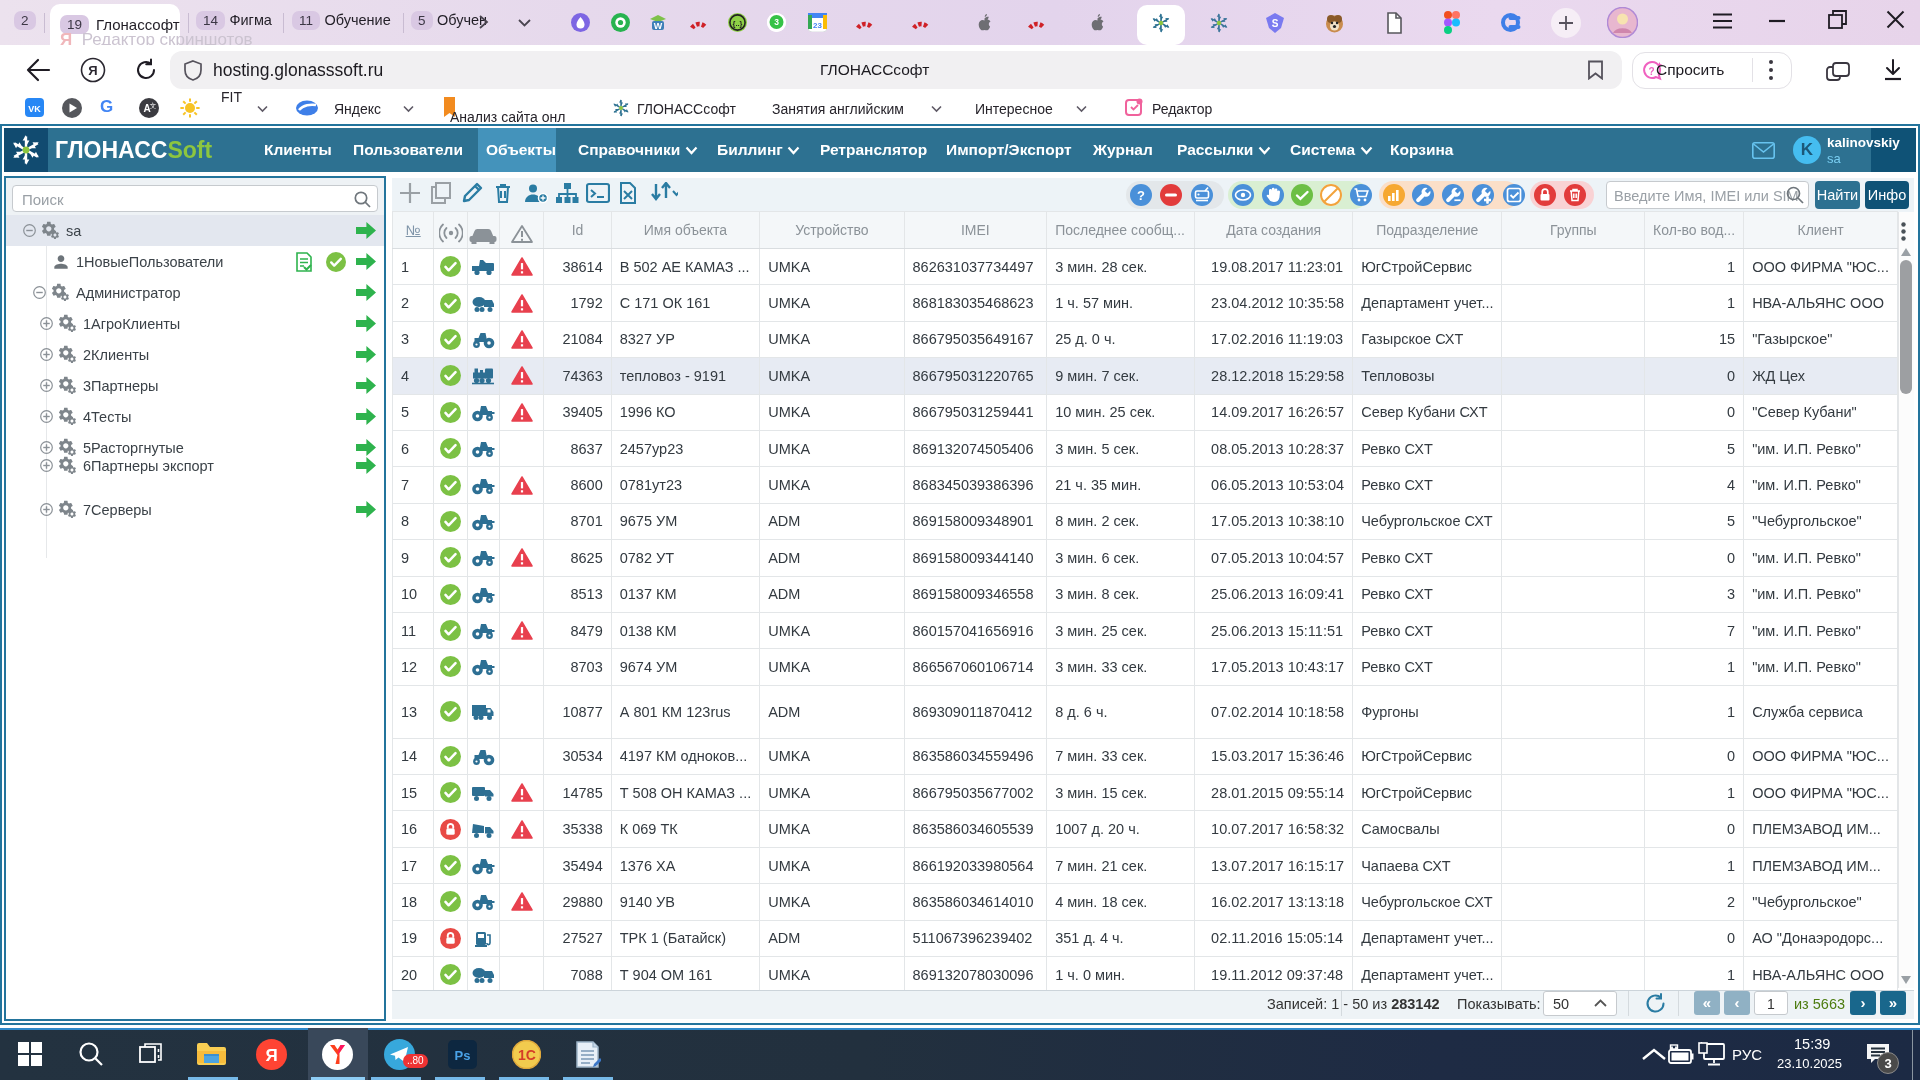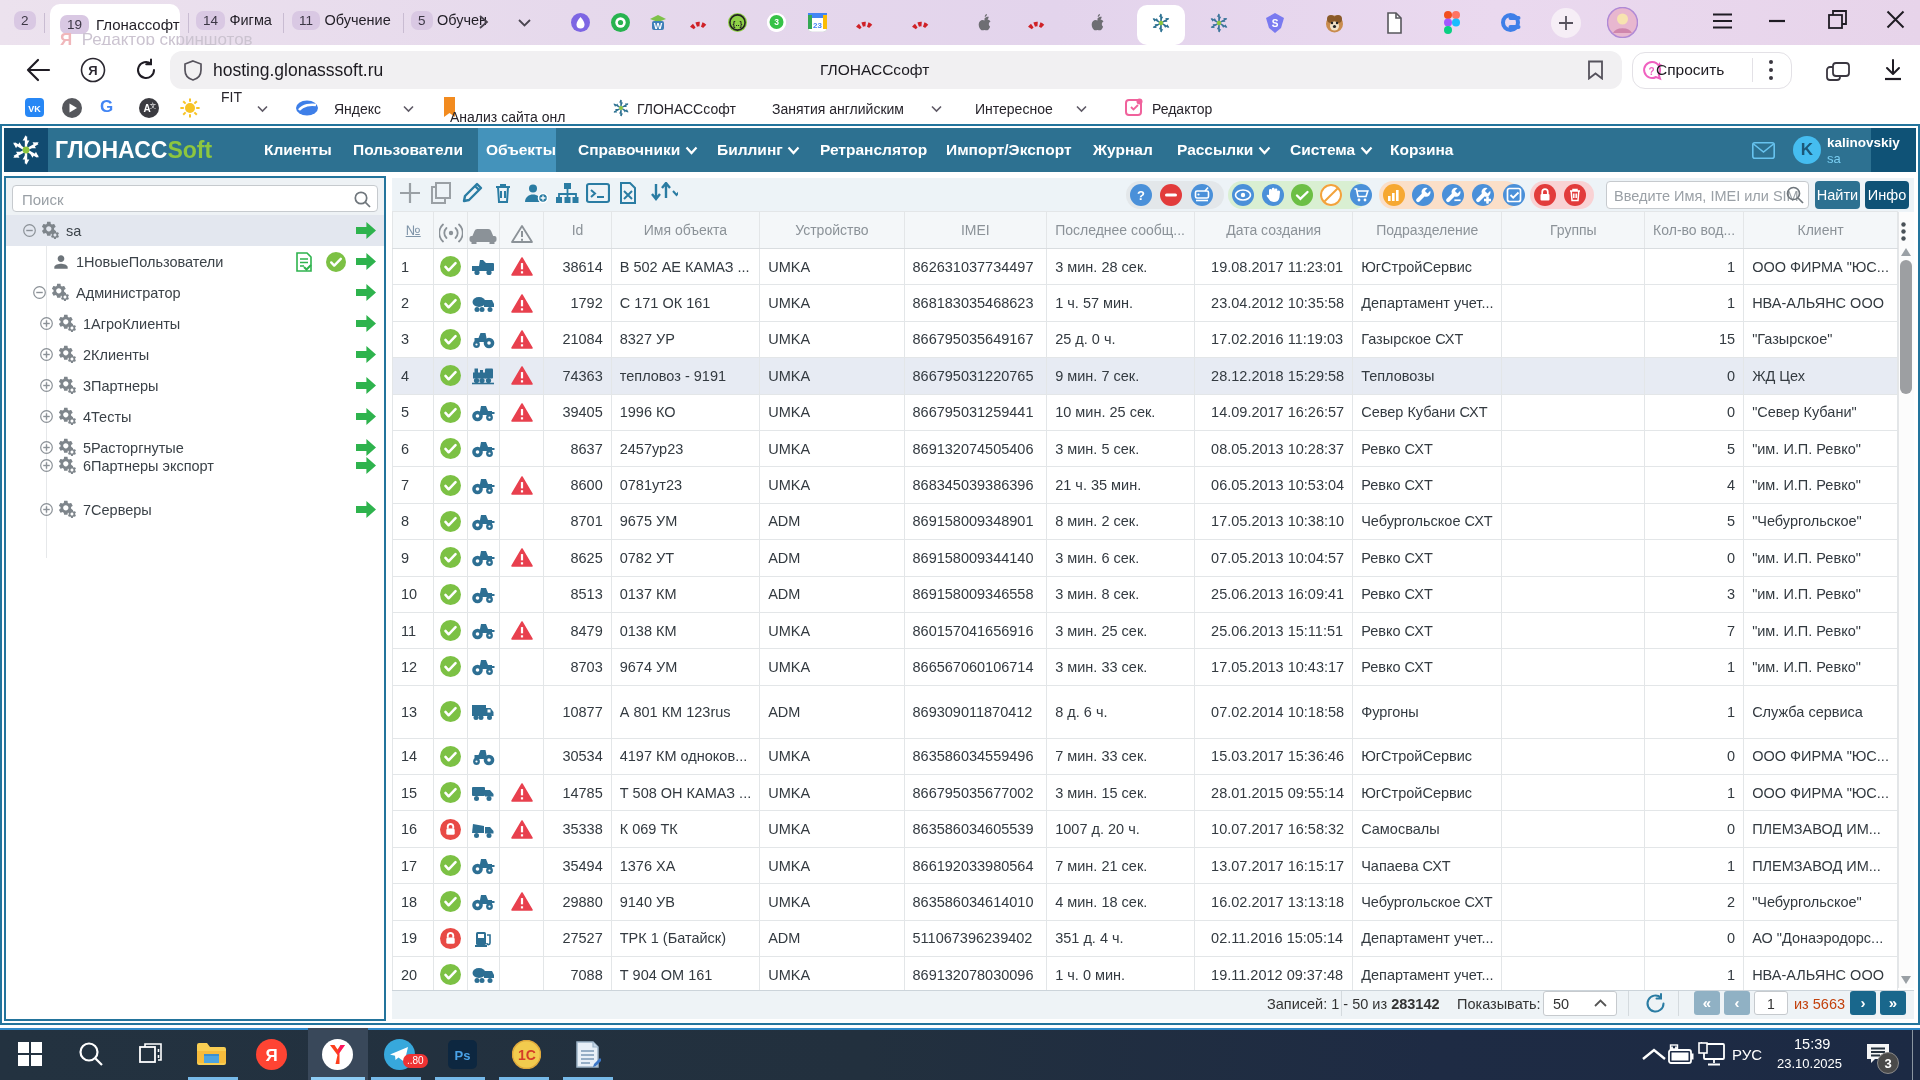--- a/index.html
+++ b/index.html
@@ -1859,21 +1859,21 @@
   </div>
 <div class="ab" style="left:1694px;top:991px;">
     <div class="pgbtn" style="position:static;background:#90b1c4;font-size:15px">«</div>
   </div>
 <div class="ab" style="left:1724px;top:991px;">
     <div class="pgbtn" style="position:static;background:#90b1c4;font-size:15px">‹</div>
   </div>
 <div class="ab" style="left:1754px;top:991px;">
     <div style="width:34px;height:24px;background:#fff;border:1px solid #c6cace;border-radius:3px;text-align:center;line-height:24px;font-size:14px;color:#333">1</div>
   </div>
-<div class="ab" style="left:1794px;top:995px;"><span style="font-size:14.5px;color:#c2410c">из 5663</span></div>
+<div class="ab" style="left:1794px;top:995px;"><span style="font-size:14.5px;color:#4d7c0f">из 5663</span></div>
 <div class="ab" style="left:1850px;top:991px;">
     <div class="pgbtn" style="position:static;background:#19678c;font-size:15px">›</div>
   </div>
 <div class="ab" style="left:1880px;top:991px;">
     <div class="pgbtn" style="position:static;background:#19678c;font-size:15px">»</div>
   </div>
 <div class="ab" id="taskbar" style="background:linear-gradient(90deg,#233240 0%,#22303e 45%,#1e2b44 75%,#1c2a44 100%)"></div>
 <div class="ab" style="left:0px;top:1028px;">
     <div style="width:1920px;height:2px;background:#2e88c8"></div>
   </div>

